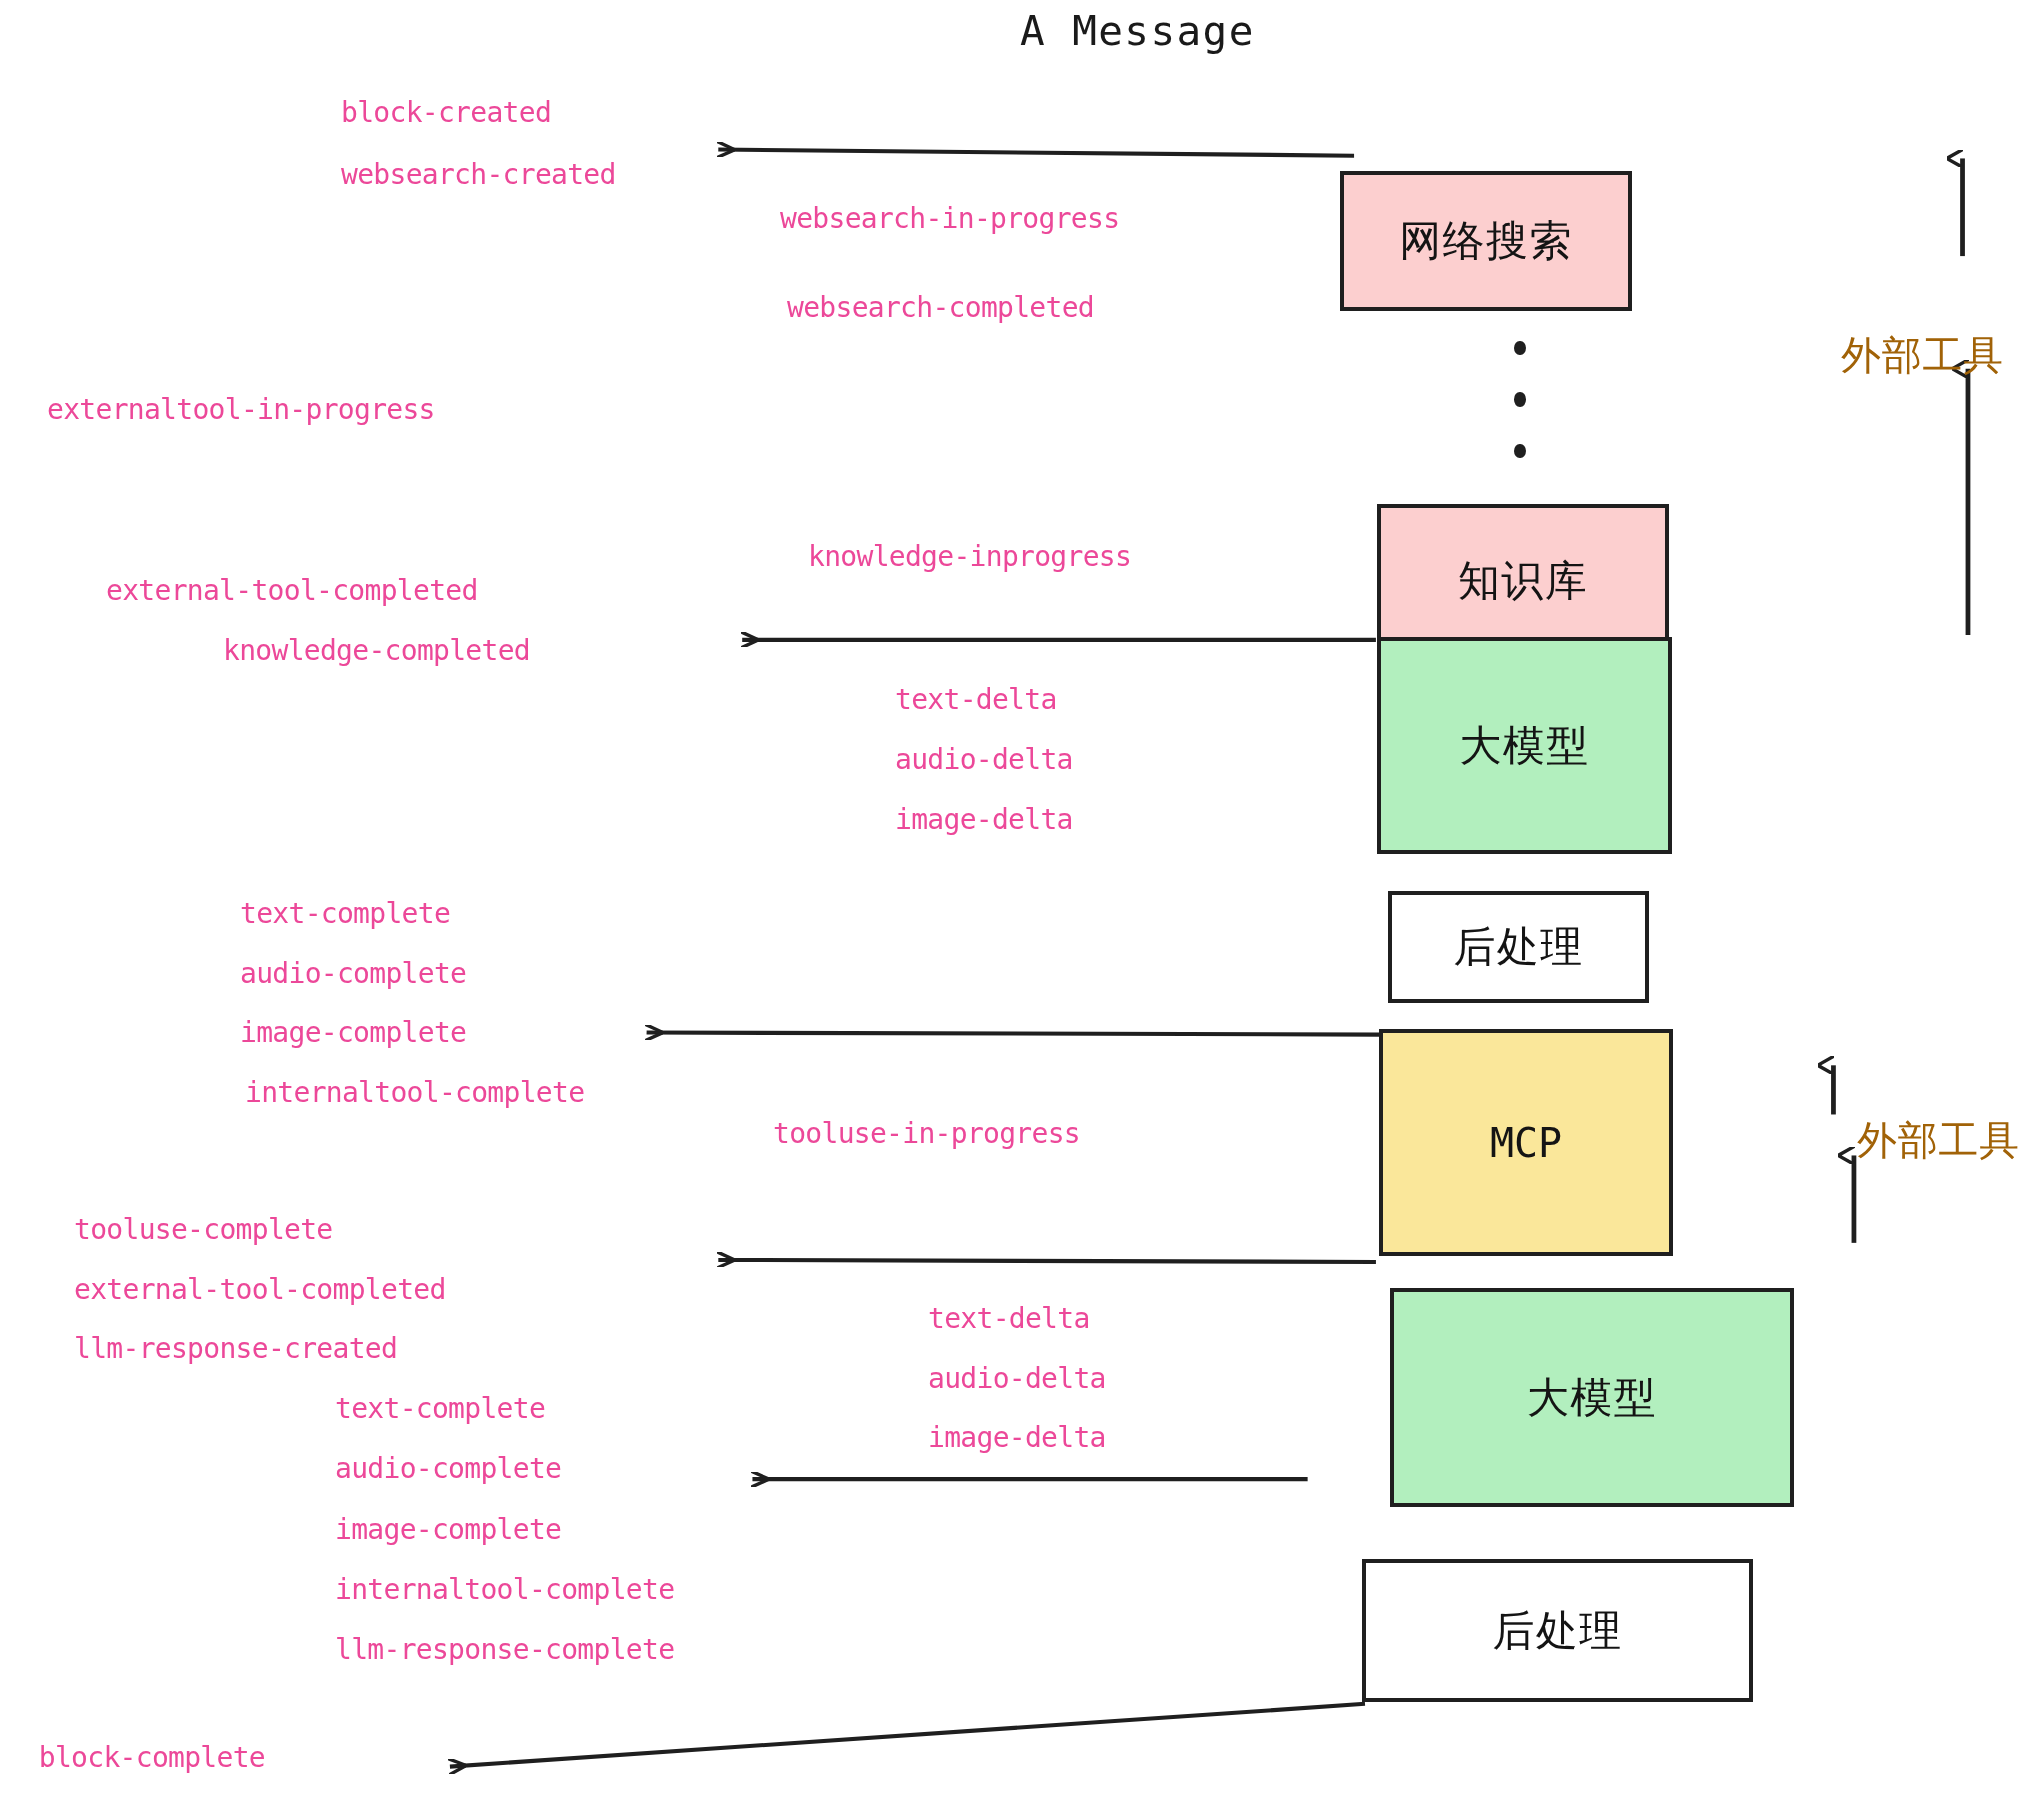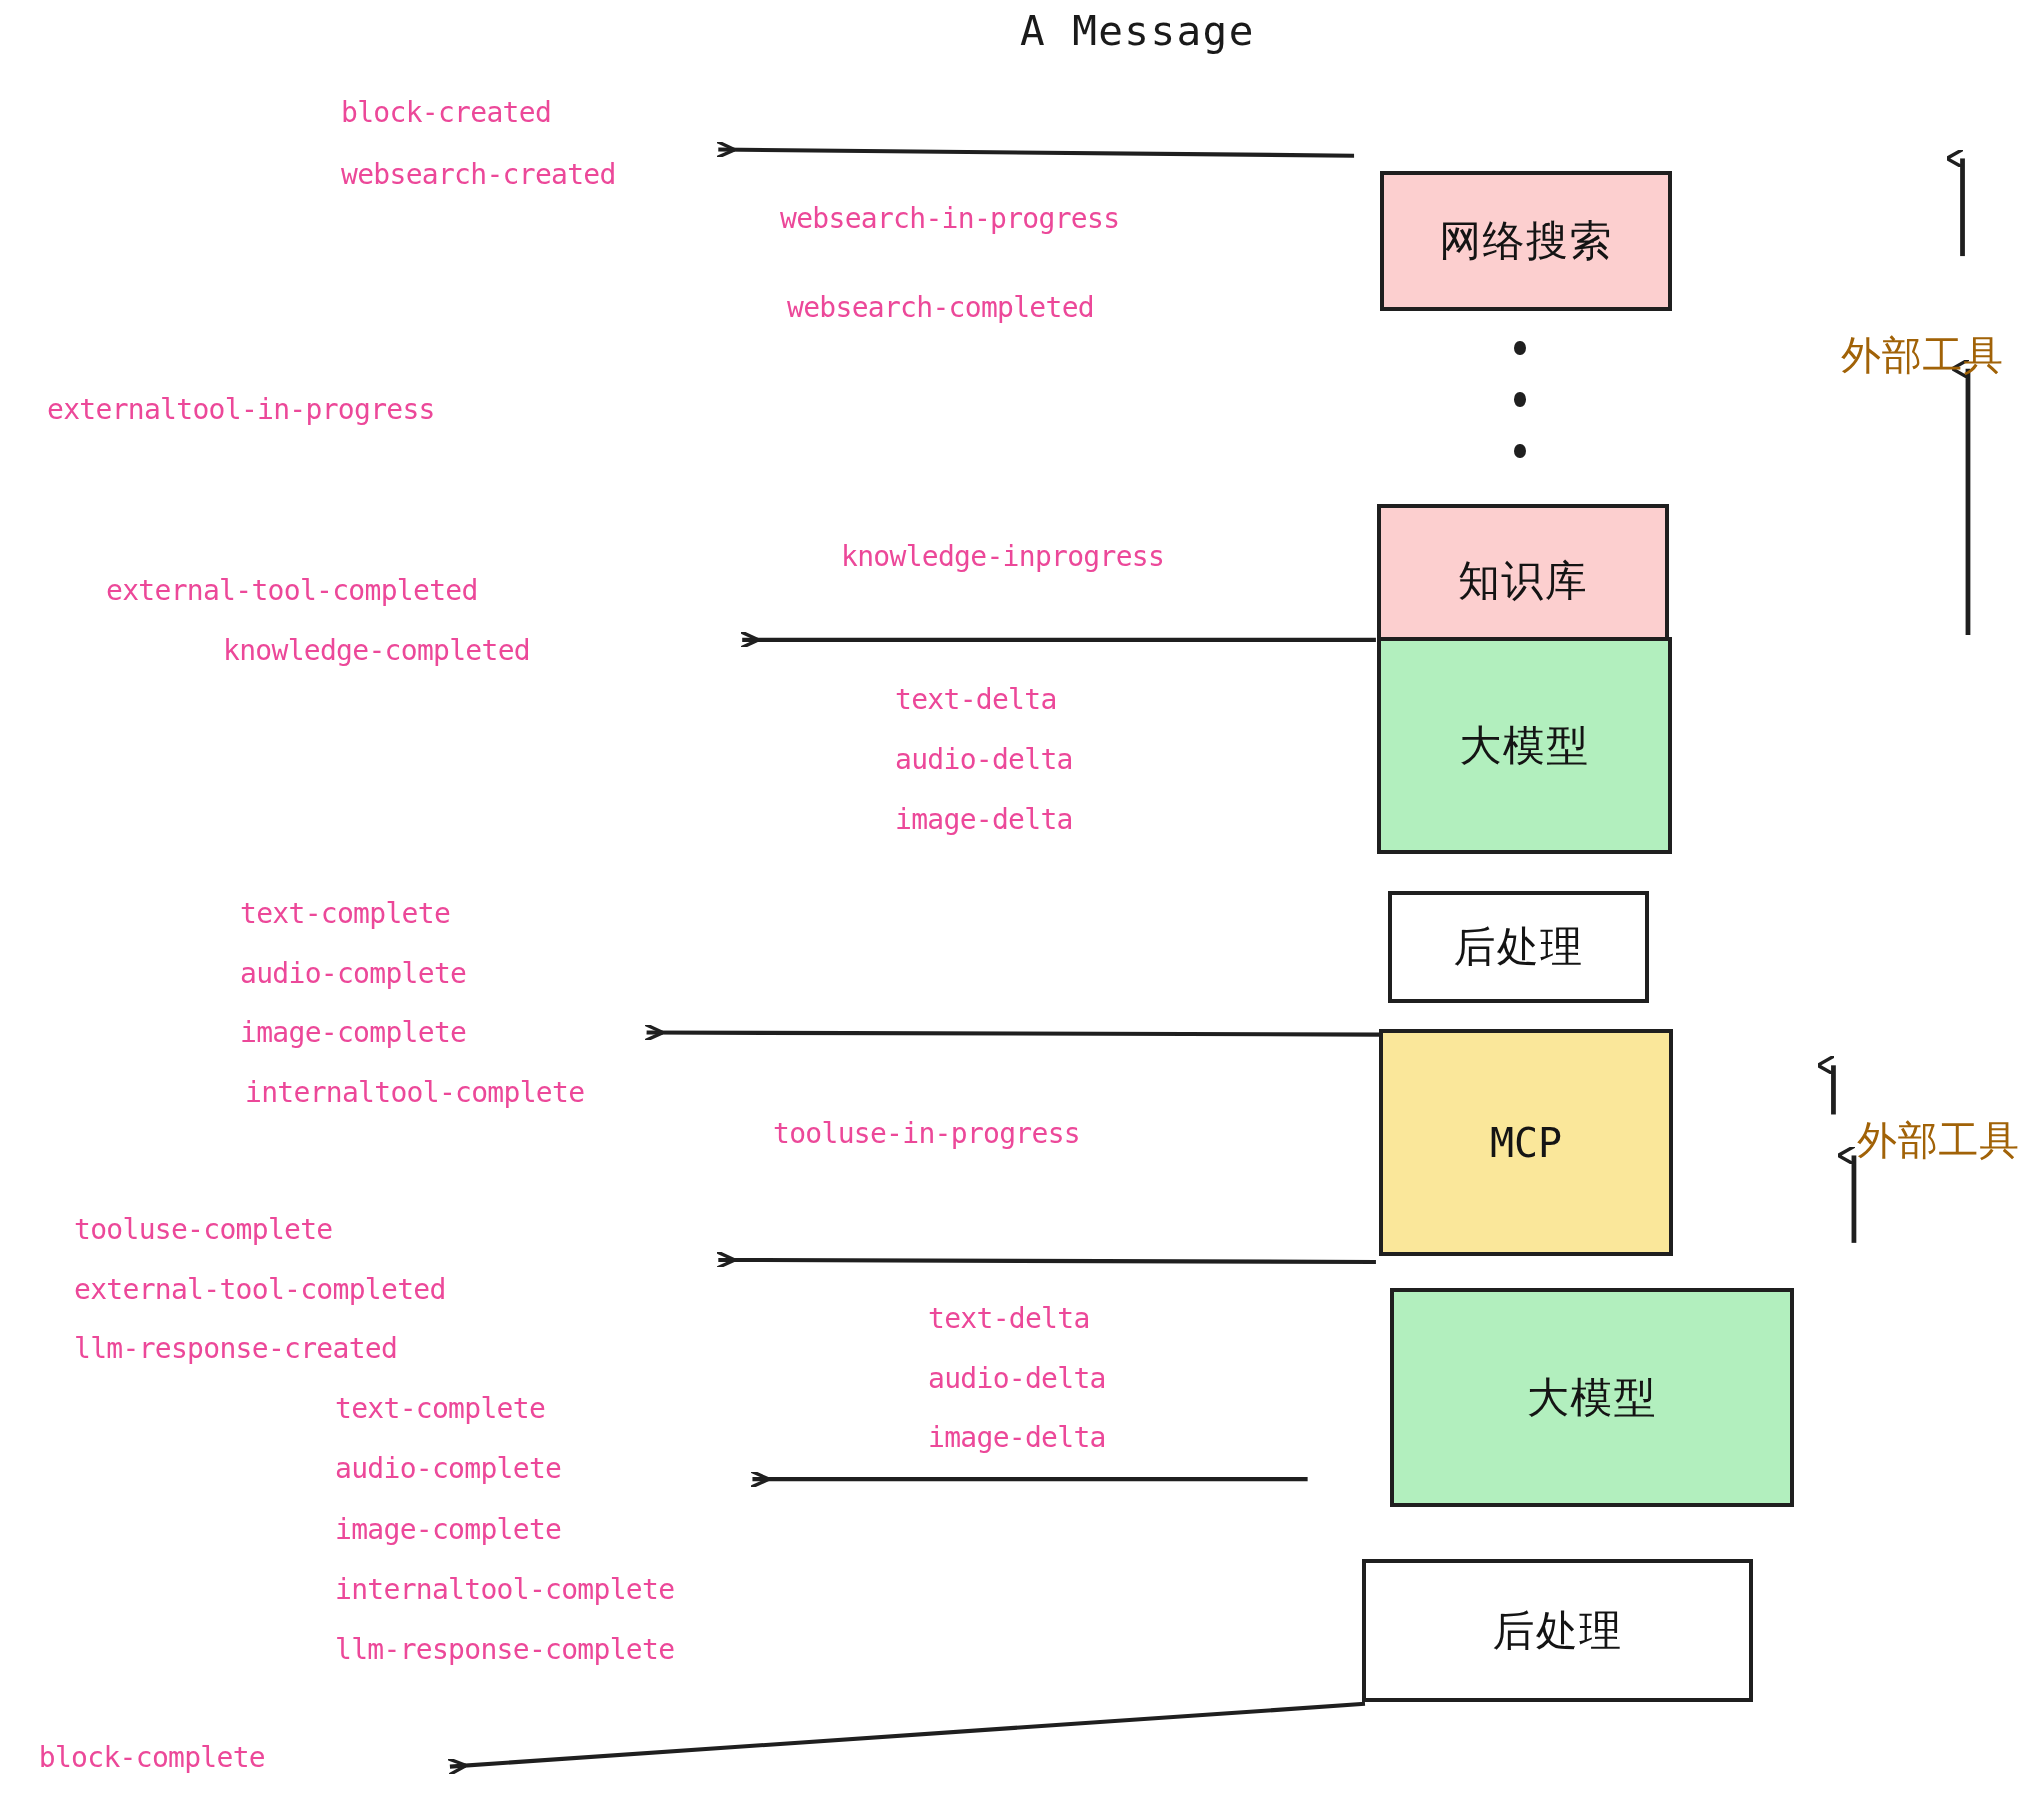--- a/index.html
+++ b/index.html
@@ -73,21 +73,21 @@
 
     <line x1="2638" y1="1632" x2="2638" y2="1560" stroke="#1f1f1f" stroke-width="7" marker-end="url(#ahu)"></line>
     <line x1="2668" y1="1692" x2="2668" y2="1820" stroke="#1f1f1f" stroke-width="7" marker-end="url(#ahu)" transform="rotate(180 2668 1756)"></line>
   </svg>
 
   <div class="evt" style="left:309px;top:99px;">block-created</div>
   <div class="evt" style="left:309px;top:161px;">websearch-created</div>
   <div class="evt" style="left:748px;top:205px;">websearch-in-progress</div>
   <div class="evt" style="left:755px;top:294px;">websearch-completed</div>
   <div class="evt" style="left:15px;top:396px;">externaltool-in-progress</div>
-  <div class="evt" style="left:809px;top:543px;text-align:right;">knowledge-inprogress</div>
+  <div class="evt" style="left:776px;top:543px;text-align:right;">knowledge-inprogress</div>
   <div class="evt" style="left:74px;top:577px;">external-tool-completed</div>
   <div class="evt" style="left:191px;top:637px;">knowledge-completed</div>
 
   <div class="evt" style="left:863px;top:686px;">text-delta</div>
   <div class="evt" style="left:863px;top:746px;">audio-delta</div>
   <div class="evt" style="left:863px;top:806px;">image-delta</div>
 
   <div class="evt" style="left:208px;top:900px;">text-complete</div>
   <div class="evt" style="left:208px;top:960px;">audio-complete</div>
   <div class="evt" style="left:208px;top:1019px;">image-complete</div>
@@ -103,21 +103,21 @@
   <div class="evt" style="left:896px;top:1424px;">image-delta</div>
 
   <div class="evt" style="left:303px;top:1395px;">text-complete</div>
   <div class="evt" style="left:303px;top:1455px;">audio-complete</div>
   <div class="evt" style="left:303px;top:1516px;">image-complete</div>
   <div class="evt" style="left:303px;top:1576px;">internaltool-complete</div>
   <div class="evt" style="left:303px;top:1636px;">llm-response-complete</div>
 
   <div class="evt" style="left:6.8px;top:1744px;">block-complete</div>
 
-  <div class="box" style="left:1348px;top:171px;width:292px;height:140px;background:#fccfcf;">网络搜索</div>
+  <div class="box" style="left:1308px;top:171px;width:292px;height:140px;background:#fccfcf;">网络搜索</div>
 
   <div class="box" style="left:1345px;top:504px;width:292px;height:154px;background:#fccfcf;">知识库</div>
 
   <div class="box" style="left:1345px;top:637px;width:295px;height:217px;background:#b2efbe;">大模型</div>
 
   <div class="box" style="left:1356px;top:891px;width:261px;height:112px;background:#ffffff;">后处理</div>
 
   <div class="box mono" style="left:1347px;top:1029px;width:294px;height:227px;background:#fae79a;">MCP</div>
 
   <div class="box" style="left:1358px;top:1288px;width:404px;height:219px;background:#b2efbe;">大模型</div>

